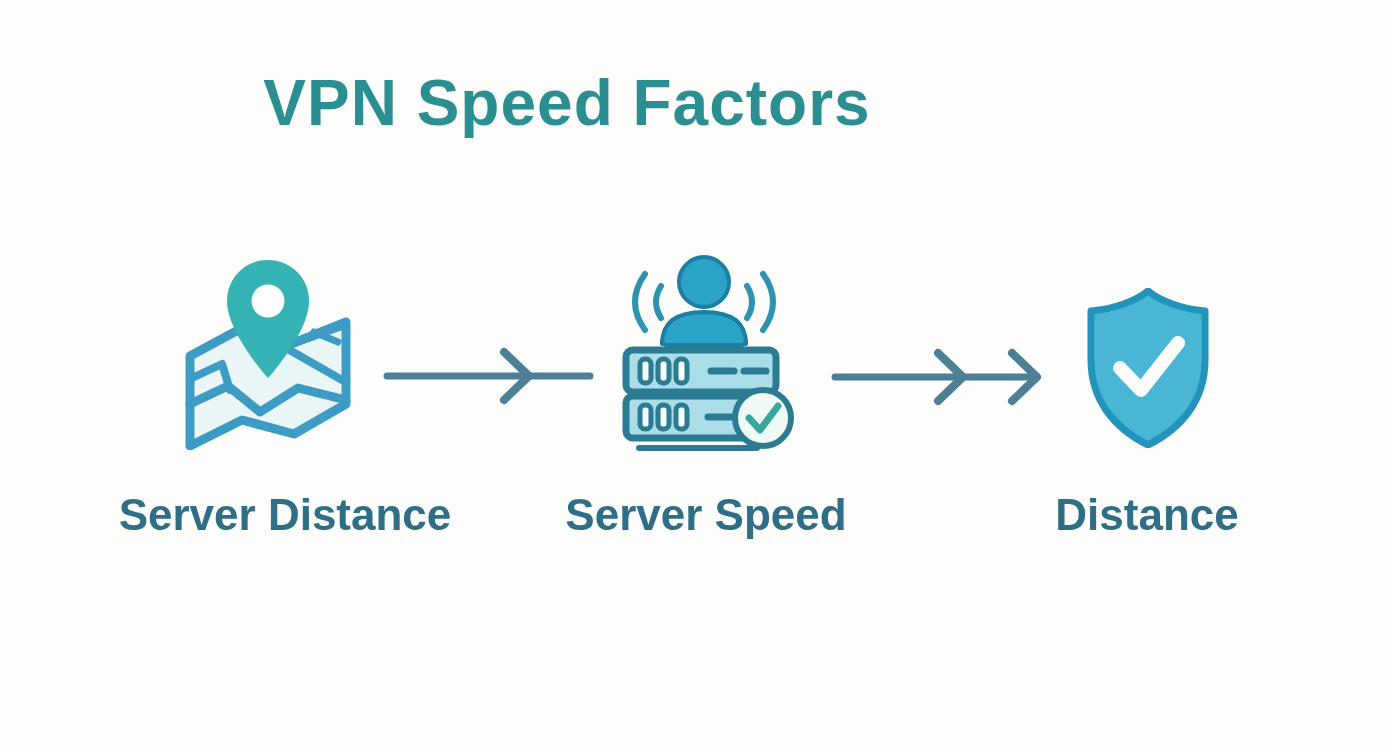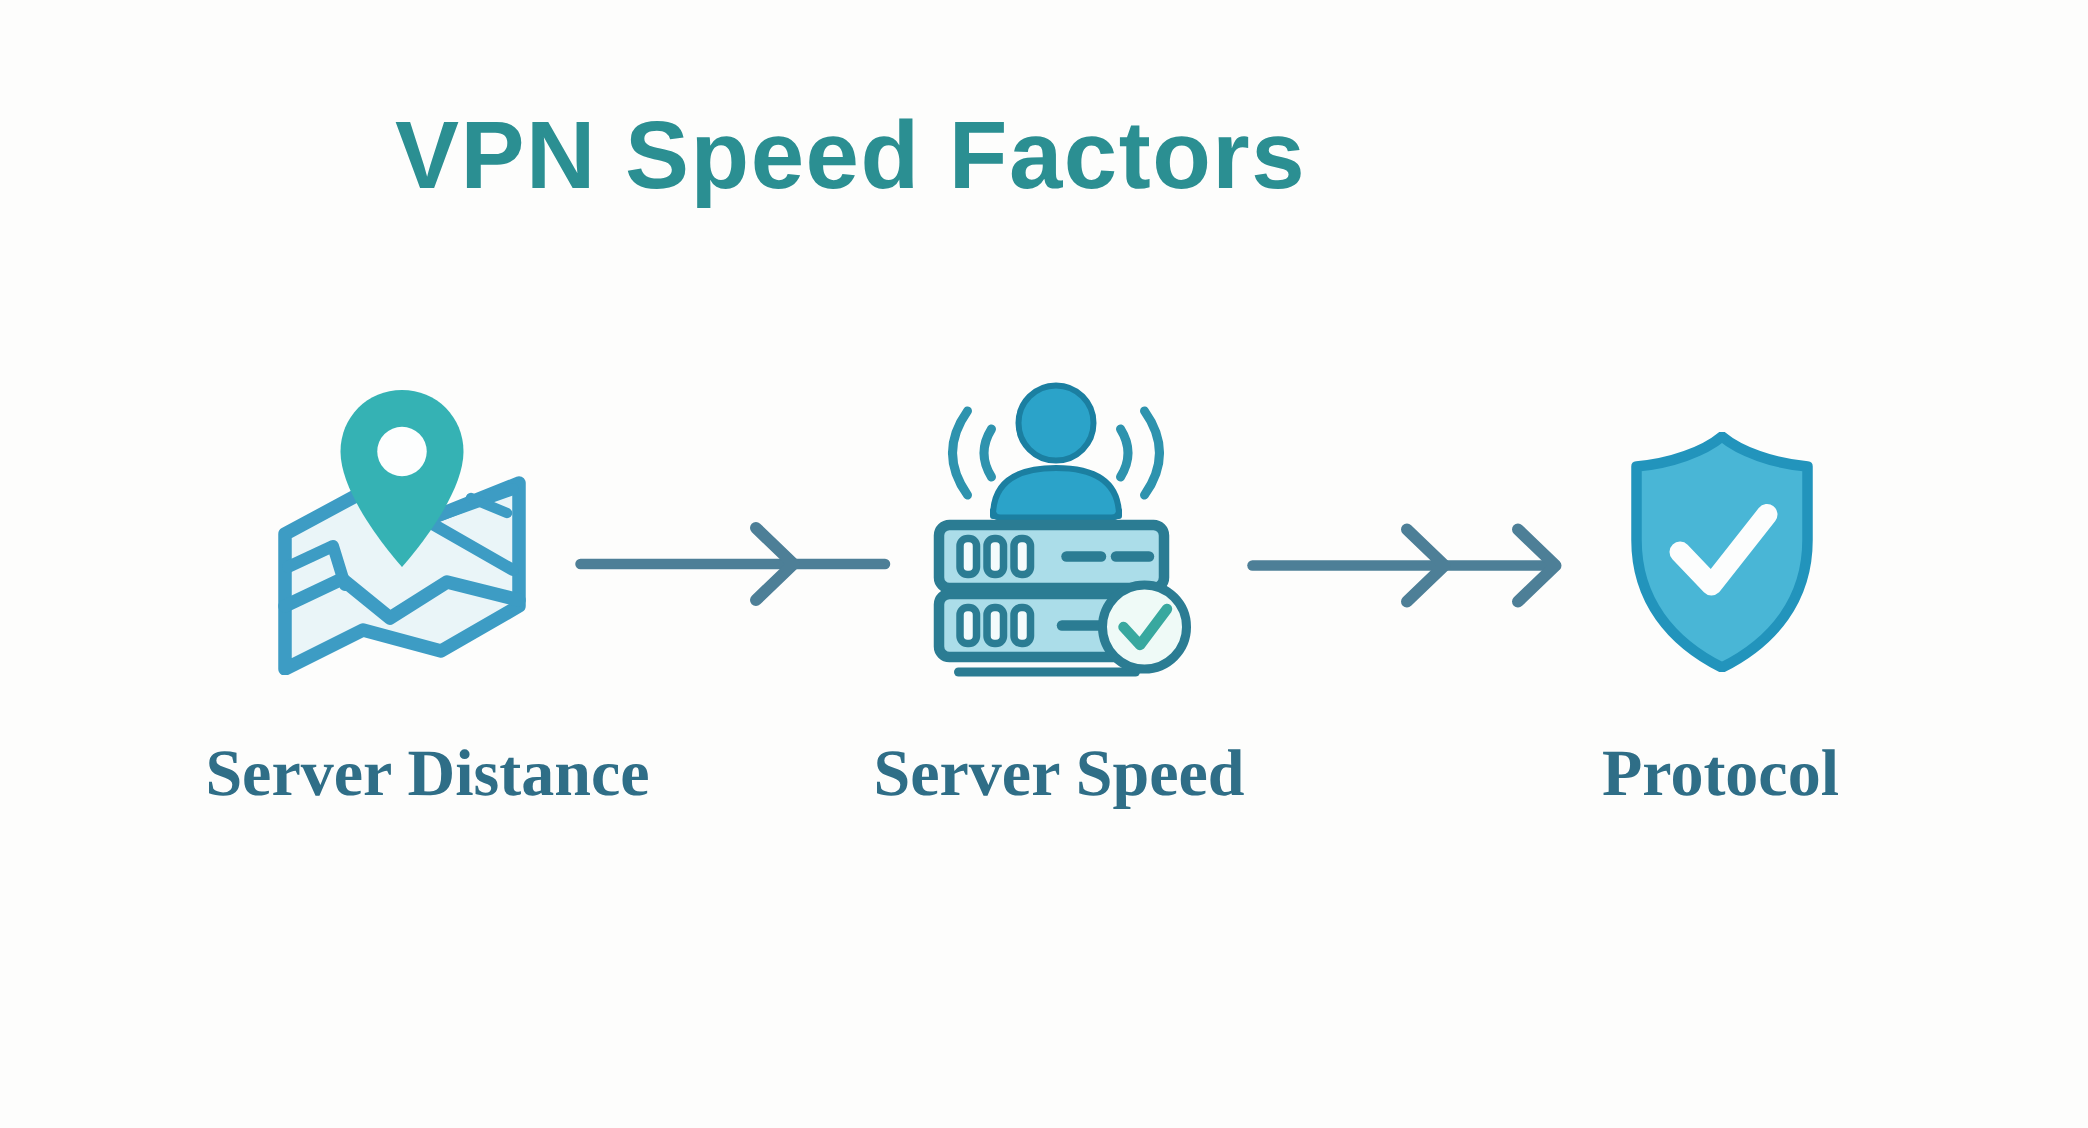--- a/index.html
+++ b/index.html
@@ -53,21 +53,20 @@
   .arrow-1{ left:378px; top:342px; width:220px; height:68px; }
   .arrow-2{ left:822px; top:342px; width:226px; height:68px; }
   .factor-label{
     position:absolute;
     top:490px;
     width:420px;
     text-align:center;
     font-size:44px;
     font-weight:700;
     color:var(--label);
-    font-family:Liberation Serif, serif;
   }
   .label-1{ left:75px;  }
   .label-2{ left:496px; }
   .label-3{ left:937px; }
   svg{ display:block; width:100%; height:100%; }
 </style>
 </head>
 <body>
 
 <div class="canvas">
@@ -135,15 +134,15 @@
 
   <div class="icon icon-shield">
     <svg viewBox="0 0 140 160" xmlns="http://www.w3.org/2000/svg">
       <path d="M70 3 C58 13 36 21 13 23 L13 72 C13 112 36 140 70 157 C104 140 127 112 127 72 L127 23 C104 21 82 13 70 3 Z" fill="var(--shield-fill)" stroke="var(--shield-outline)" stroke-width="7" stroke-linejoin="round"></path>
       <path d="M42 80 L63 102 L100 55" fill="none" stroke="var(--check-white)" stroke-width="14" stroke-linecap="round" stroke-linejoin="round"></path>
     </svg>
   </div>
 
   <div class="factor-label label-1">Server Distance</div>
   <div class="factor-label label-2">Server Speed</div>
-  <div class="factor-label label-3">Protocol</div>
+  <div class="factor-label label-3">Distance</div>
 
 </div>
 
 </body></html>

